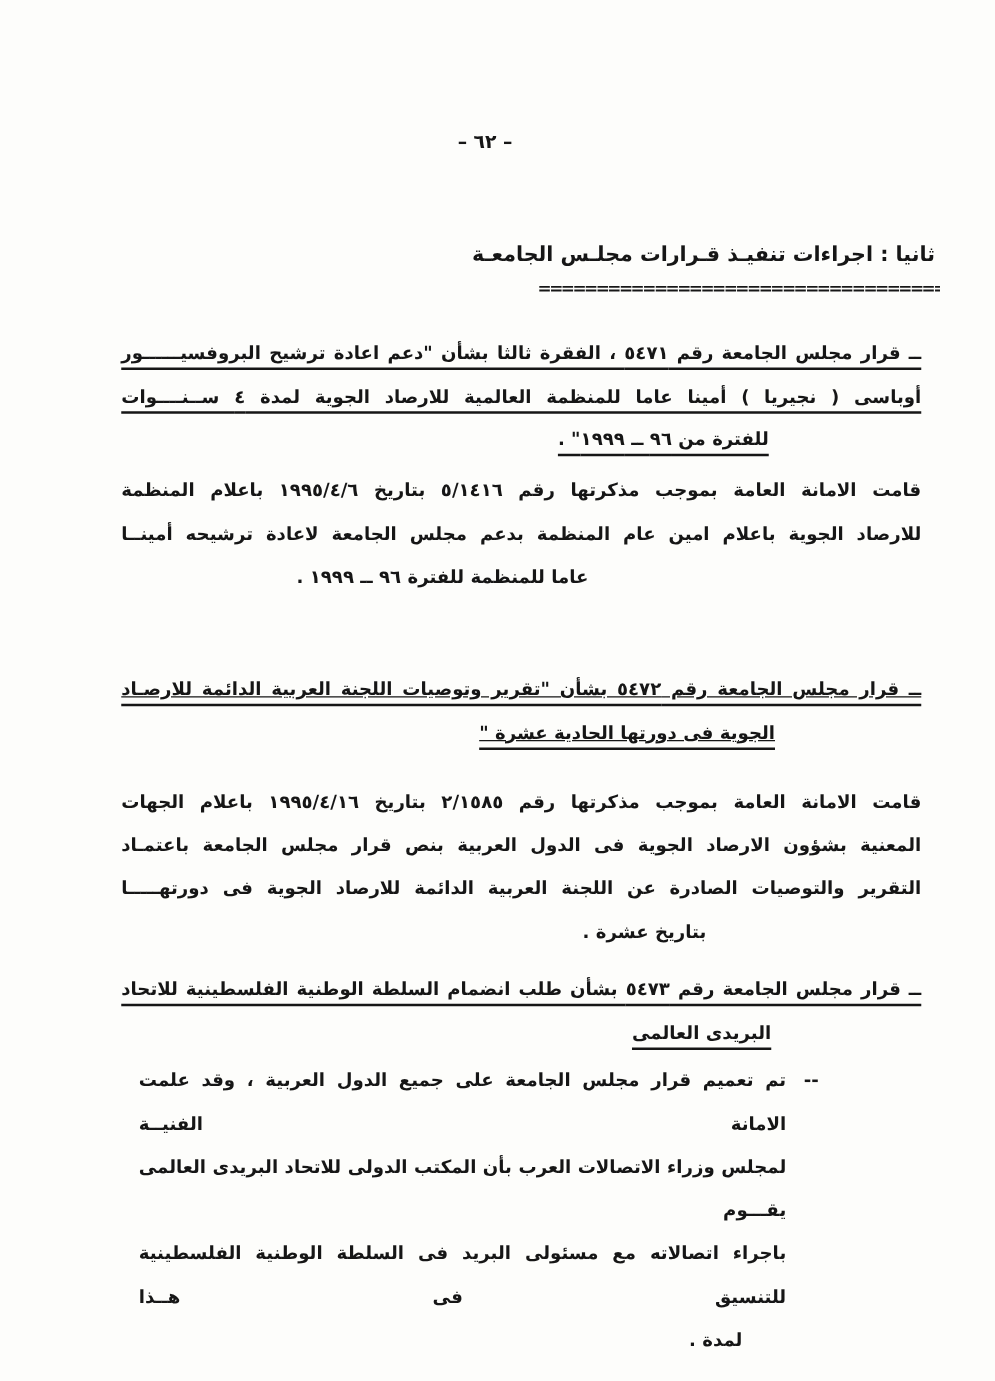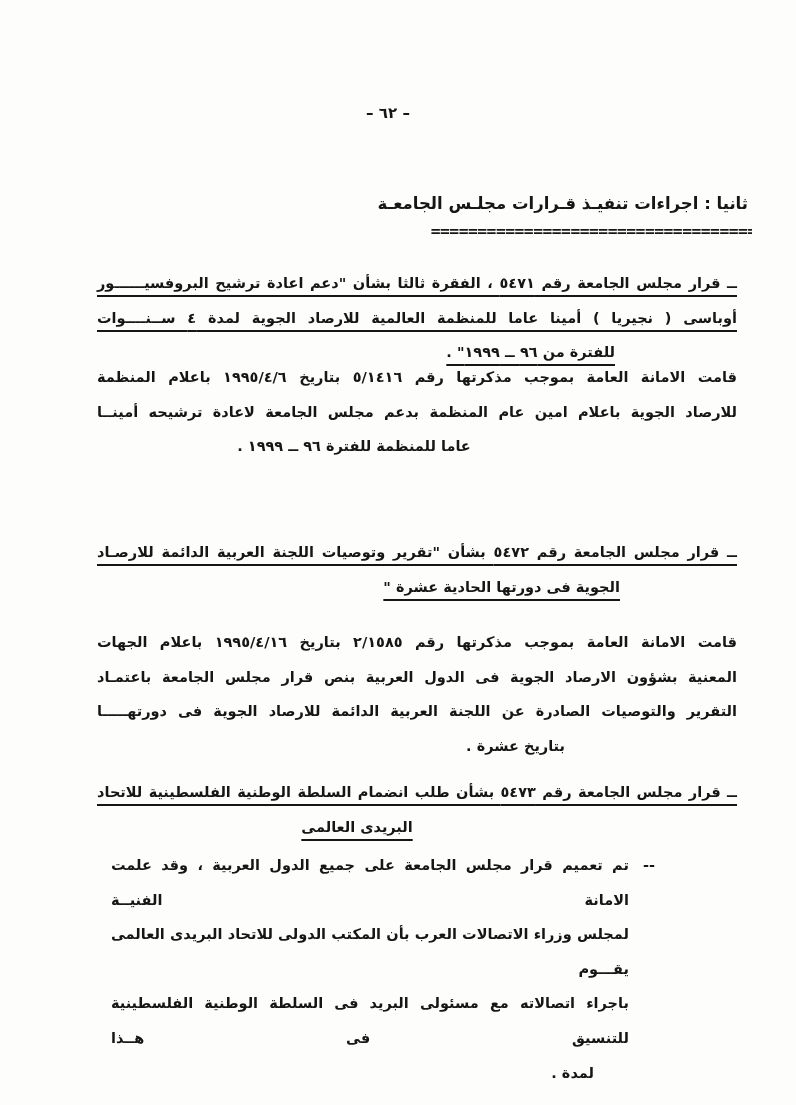--- a/index.html
+++ b/index.html
@@ -21,21 +21,21 @@
   .ul{text-decoration:underline;text-underline-offset:7px;text-decoration-thickness:1.5px;}
   .pagenum{top:104px;left:346px;width:84px;text-align:center;font-size:15px;letter-spacing:1px;}
   .heading{top:192px;right:48px;font-size:16.5px;line-height:24px;letter-spacing:.2px;}
   .rule{
     top:224px;right:44px;width:322px;height:16px;
     font-size:13.5px;line-height:15px;letter-spacing:-2px;
     overflow:hidden;white-space:nowrap;direction:ltr;text-align:left;
   }
   .ind122{padding-right:122px;}
   .ind117{padding-right:117px;}
-  .ind120{padding-right:120px;text-align:center;}
+  .ind120{padding-right:120px;}
   .ind126{padding-right:126px;text-align:center;}
   .ind172{padding-right:172px;}
   .subitem{top:848px;right:141px;display:flex;gap:14px;align-items:flex-start;}
   .submarker{flex:0 0 auto;font-size:14.5px;line-height:34.6px;}
   .subtext{width:518px;}
   .ind35{padding-right:35px;}
 </style>
 </head>
 <body>
 
@@ -43,27 +43,27 @@
 
 <div class="abs heading">ثانيا : اجراءات تنفيـذ قـرارات مجلـس الجامعـة</div>
 <div class="abs rule">==========================================</div>
 
 <div class="abs txt block" style="top:266px;margin-left:48px;">
   <span class="line jl ul">ــ قرار مجلس الجامعة رقم ٥٤٧١ ، الفقرة ثالثا بشأن "دعم اعادة ترشيح البروفسيــــــور</span>
   <span class="line jl ul">أوباسى ( نجيريا ) أمينا عاما للمنظمة العالمية للارصاد الجوية لمدة ٤ ســنــــوات</span>
   <span class="line short ul ind122">للفترة من ٩٦ ــ ١٩٩٩" .</span>
 </div>
 
-<div class="abs txt block" style="top:360px;">
+<div class="abs txt block" style="top:376px;">
   <span class="line jl">قامت الامانة العامة بموجب مذكرتها رقم ٥/١٤١٦ بتاريخ ١٩٩٥/٤/٦ باعلام المنظمة</span>
   <span class="line jl">للارصاد الجوية باعلام امين عام المنظمة بدعم مجلس الجامعة لاعادة ترشيحه أمينــا</span>
   <span class="line short ind126">عاما للمنظمة للفترة ٩٦ ــ ١٩٩٩ .</span>
 </div>
 
-<div class="abs txt block" style="top:535px;">
+<div class="abs txt block" style="top:535px;text-decoration:underline;">
   <span class="line jl ul">ــ قرار مجلس الجامعة رقم ٥٤٧٢ بشأن "تقرير وتوصيات اللجنة العربية الدائمة للارصـاد</span>
   <span class="line short ul ind117">الجوية فى دورتها الحادية عشرة "</span>
 </div>
 
 <div class="abs txt block" style="top:625px;">
   <span class="line jl">قامت الامانة العامة بموجب مذكرتها رقم ٢/١٥٨٥ بتاريخ ١٩٩٥/٤/١٦ باعلام الجهات</span>
   <span class="line jl">المعنية بشؤون الارصاد الجوية فى الدول العربية بنص قرار مجلس الجامعة باعتمـاد</span>
   <span class="line jl">التقرير والتوصيات الصادرة عن اللجنة العربية الدائمة للارصاد الجوية فى دورتهـــــا</span>
   <span class="line short ind172">بتاريخ عشرة .</span>
 </div>

